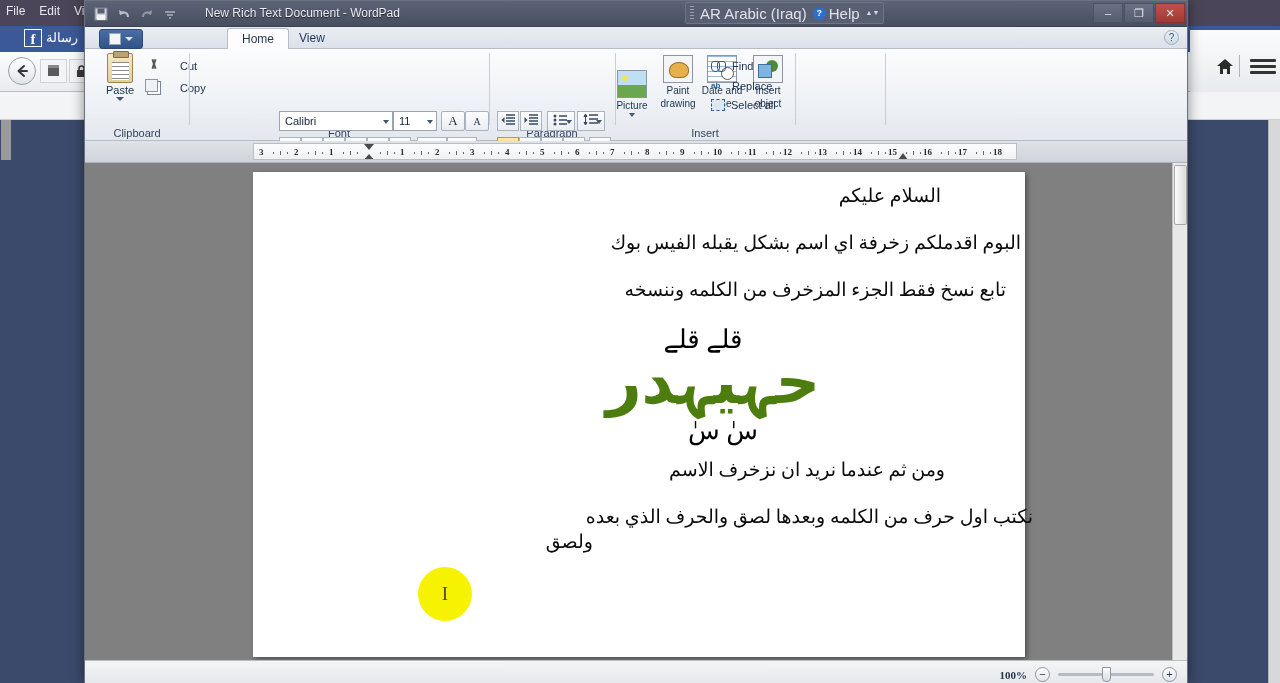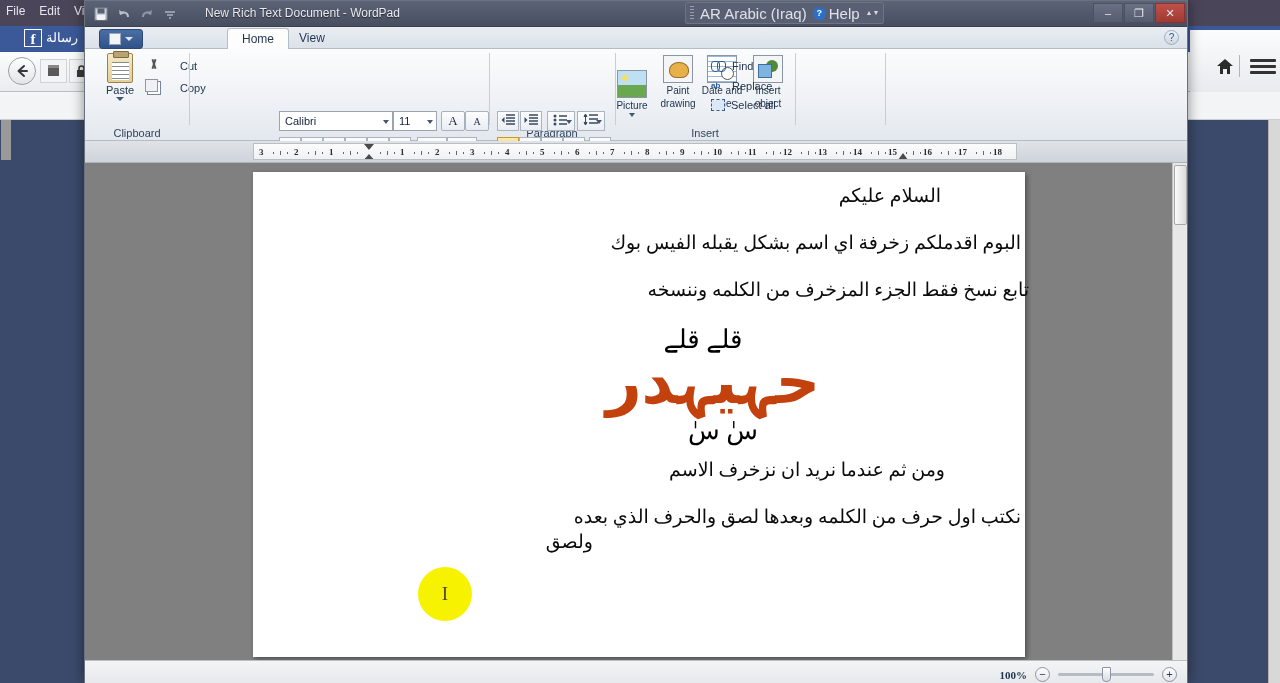--- a/index.html
+++ b/index.html
@@ -340,30 +340,30 @@
     background: #fff; box-shadow: 2px 2px 5px rgba(0,0,0,0.4);
   }
   .doc-text {
     position: absolute; left: 0; top: 0; width: 808px; padding: 14px 28px;
     direction: rtl; text-align: right;
     font-family: "Liberation Serif", "DejaVu Serif", serif;
   }
   .ln { font-size: 19px; color: #0b0b0b; line-height: 1.0; margin-bottom: 28px; white-space: nowrap; }
   .ln.l1 { margin-right: 92px; }
   .ln.l2 { margin-right: 12px; }
-  .ln.l3 { margin-right: 4px; }
+  .ln.l3 { margin-right: 27px; }
   .deco {
-    font-size: 62px; font-weight: bold; color: #c2410c; line-height: 0.95;
+    font-size: 62px; font-weight: bold; color: #4d7c0f; line-height: 0.95;
     margin: 0 0 6px 0; direction: rtl; text-align: center; width: 340px;
     margin-right: 150px; font-family: "DejaVu Sans", sans-serif;
   }
   .deco-top { font-size: 26px; letter-spacing: 18px; margin-right: 180px; width: 300px; text-align: center; direction: rtl; line-height: 1; }
   .deco-bot { font-size: 26px; letter-spacing: 10px; margin-right: 160px; width: 300px; text-align: center; direction: rtl; line-height: 1; }
   .ln.l5 { margin-right: 88px; margin-top: 16px; }
-  .ln.l6 { margin-right: 12px; margin-bottom: 6px; }
+  .ln.l6 { margin-right: 0px; margin-bottom: 6px; }
   .ln.l7 { margin-right: 440px; }
 
   .cursor-blob {
     position: absolute; left: 418px; top: 567px; width: 54px; height: 54px;
     border-radius: 50%; background: #f7f200;
     display: flex; align-items: center; justify-content: center;
   }
   .ibeam { font-size: 19px; color: #4a4a3a; font-family: "Liberation Serif", serif; }
 
   .doc-vscroll {
@@ -518,20 +518,23 @@
           <span>Cut</span>
         </div>
         <div class="small-cmd" style="left:62px; top:32px;">
           <div class="copy-ic"></div>
           <span>Copy</span>
         </div>
         <div class="rgroup-label">Clipboard</div>
       </div>
       <div class="rgroup-sep" style="left:104px;"></div>
 
+      <div class="rgroup" style="left:104px; width:300px;">
+        <div class="rgroup-label">Font</div>
+      </div>
       <div class="font-name">
         <span>Calibri</span>
         <div class="dd-arrow"></div>
       </div>
       <div class="font-size">
         <span>11</span>
         <div class="dd-arrow"></div>
       </div>
       <div class="btn-box grow-a" style="left:356px; top:62px; width:24px; height:20px;">
         <span>A</span>

